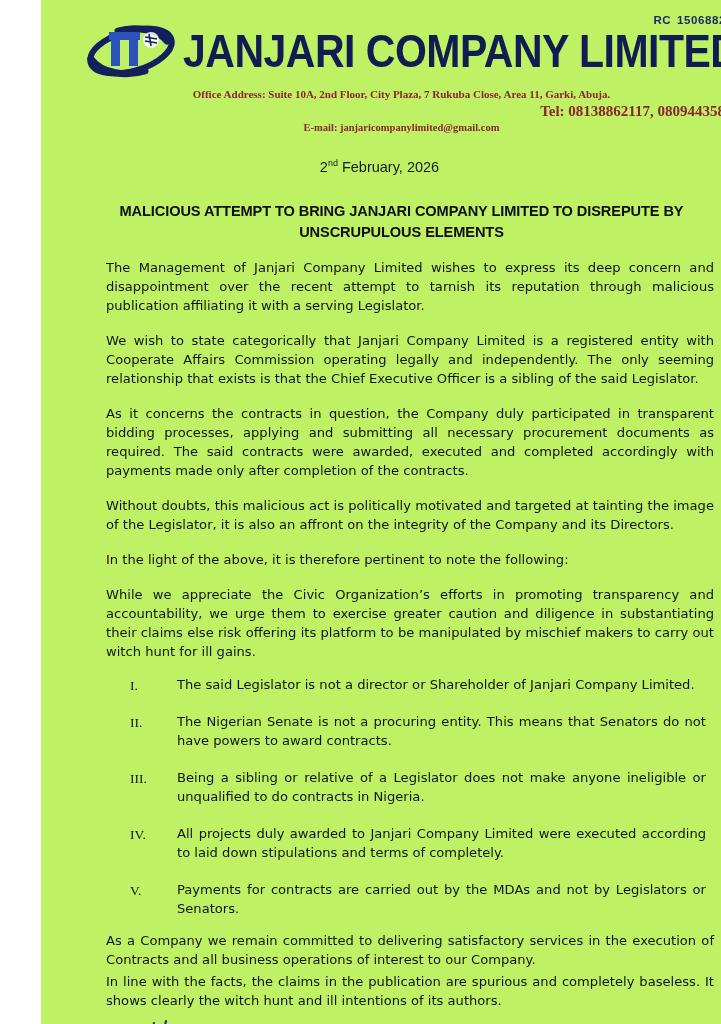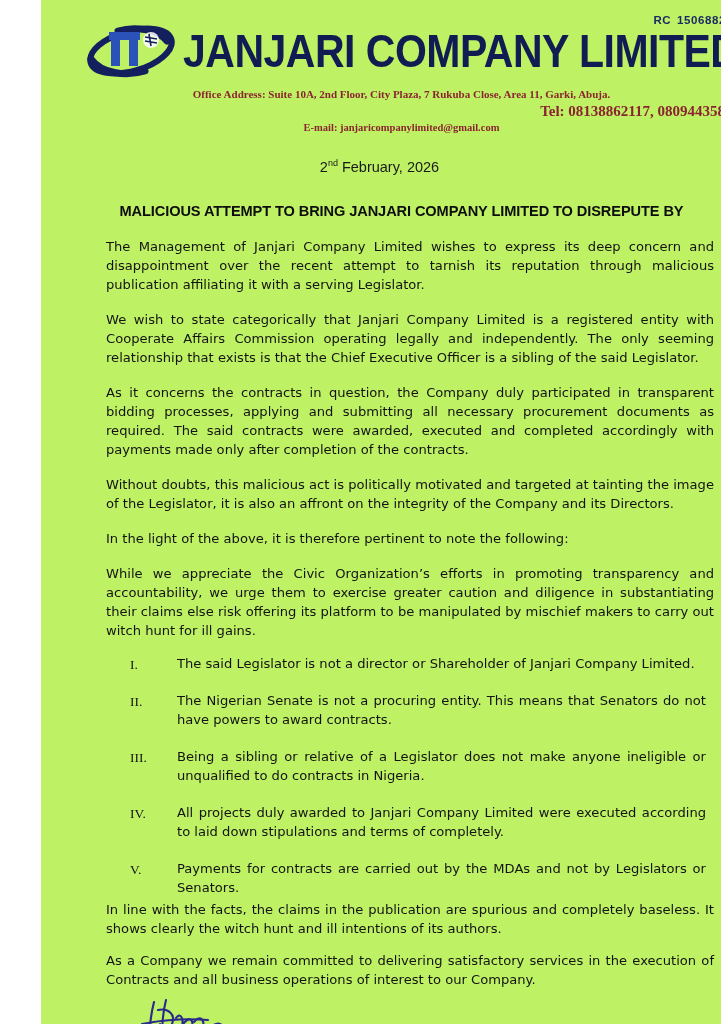--- a/index.html
+++ b/index.html
@@ -198,20 +198,21 @@
       <div class="contact-line contact-addr">Office Address: Suite 10A, 2nd Floor, City Plaza, 7 Rukuba Close, Area 11, Garki, Abuja.</div>
       <div class="contact-line contact-tel">Tel: 08138862117, 08094435836</div>
       <div class="contact-line contact-mail">E-mail: janjaricompanylimited@gmail.com</div>
     </div>
   </div>
 
   <div class="date-line"><span>2</span><sup>nd</sup><span> February, 2026</span></div>
 
   <div class="doc-title">
     <span class="tl">MALICIOUS ATTEMPT TO BRING JANJARI COMPANY LIMITED TO DISREPUTE BY</span>
+    <span class="tl">UNSCRUPULOUS ELEMENTS</span>
   </div>
 
   <div class="body-wrap">
 
     <p class="para">The Management of Janjari Company Limited wishes to express its deep concern and disappointment over the recent attempt to tarnish its reputation through malicious publication affiliating it with a serving Legislator.</p>
     <p class="para">We wish to state categorically that Janjari Company Limited is a registered entity with Cooperate Affairs Commission operating legally and independently. The only seeming relationship that exists is that the Chief Executive Officer is a sibling of the said Legislator.</p>
     <p class="para">As it concerns the contracts in question, the Company duly participated in transparent bidding processes, applying and submitting all necessary procurement documents as required. The said contracts were awarded, executed and completed accordingly with payments made only after completion of the contracts.</p>
     <p class="para">Without doubts, this malicious act is politically motivated and targeted at tainting the image of the Legislator, it is also an affront on the integrity of the Company and its Directors.</p>
     <p class="para">In the light of the above, it is therefore pertinent to note the following:</p>
     <p class="para">While we appreciate the Civic Organization’s efforts in promoting transparency and accountability, we urge them to exercise greater caution and diligence in substantiating their claims else risk offering its platform to be manipulated by mischief makers to carry out witch hunt for ill gains.</p>
@@ -232,22 +233,22 @@
       <li>
         <span class="li-num">IV.</span>
         <span class="li-text">All projects duly awarded to Janjari Company Limited were executed according to laid down stipulations and terms of completely.</span>
       </li>
       <li>
         <span class="li-num">V.</span>
         <span class="li-text">Payments for contracts are carried out by the MDAs and not by Legislators or Senators.</span>
       </li>
     </ol>
 
+    <p class="para tight">As a Company we remain committed to delivering satisfactory services in the execution of Contracts and all business operations of interest to our Company.</p>
     <p class="para nogap">In line with the facts, the claims in the publication are spurious and completely baseless. It shows clearly the witch hunt and ill intentions of its authors.</p>
-    <p class="para tight">As a Company we remain committed to delivering satisfactory services in the execution of Contracts and all business operations of interest to our Company.</p>
   </div>
 
   <div class="sig-area">
     <div class="sig-ink">
       <svg viewBox="0 0 150 62" width="150" height="62" aria-hidden="true">
         <g fill="none" stroke="#2a2a8c" stroke-width="2.1" stroke-linecap="round" stroke-linejoin="round">
           <path d="M10 28 C 30 24, 52 22, 76 24"></path>
           <path d="M22 6 C 18 22, 16 40, 20 58"></path>
           <path d="M34 4 C 30 20, 29 38, 33 56"></path>
           <path d="M26 14 C 36 12, 44 18, 40 28 C 36 38, 26 36, 28 28"></path>

